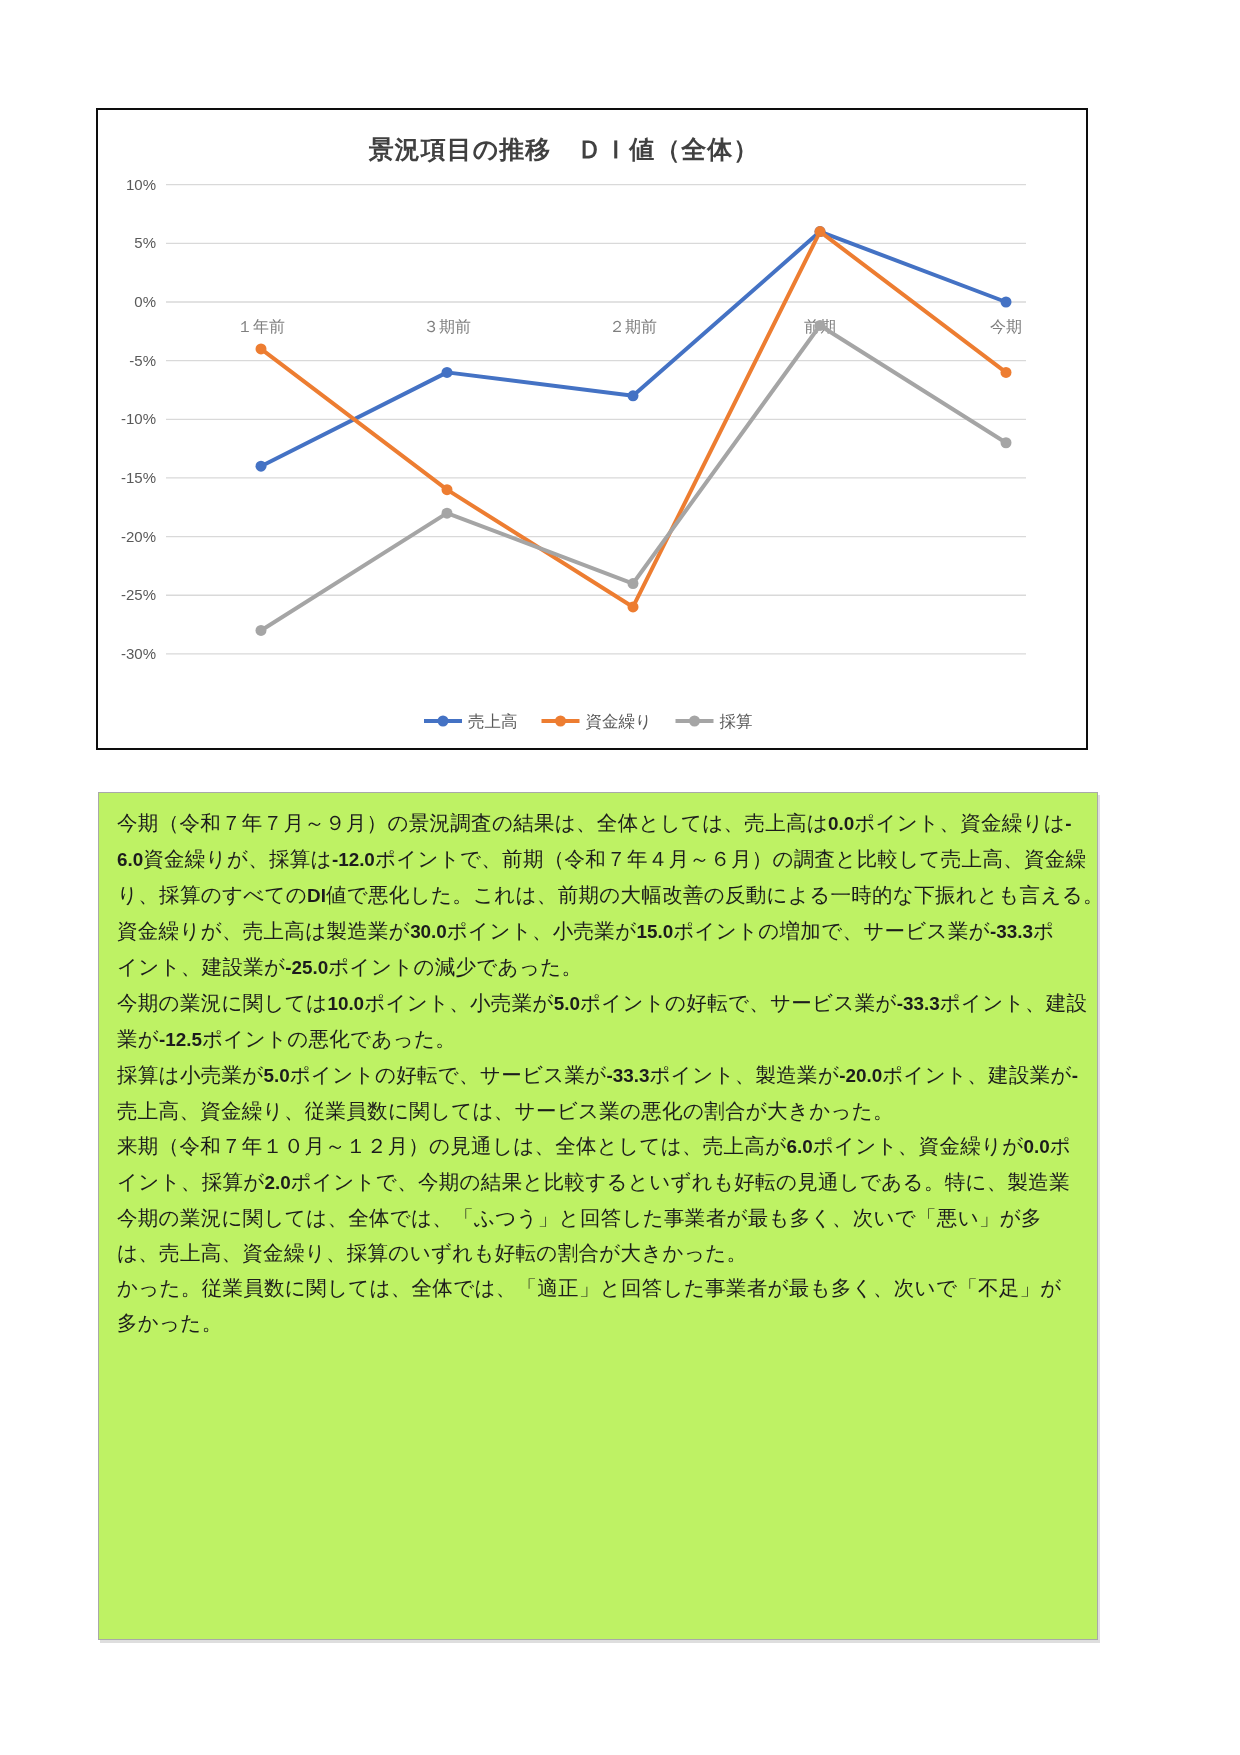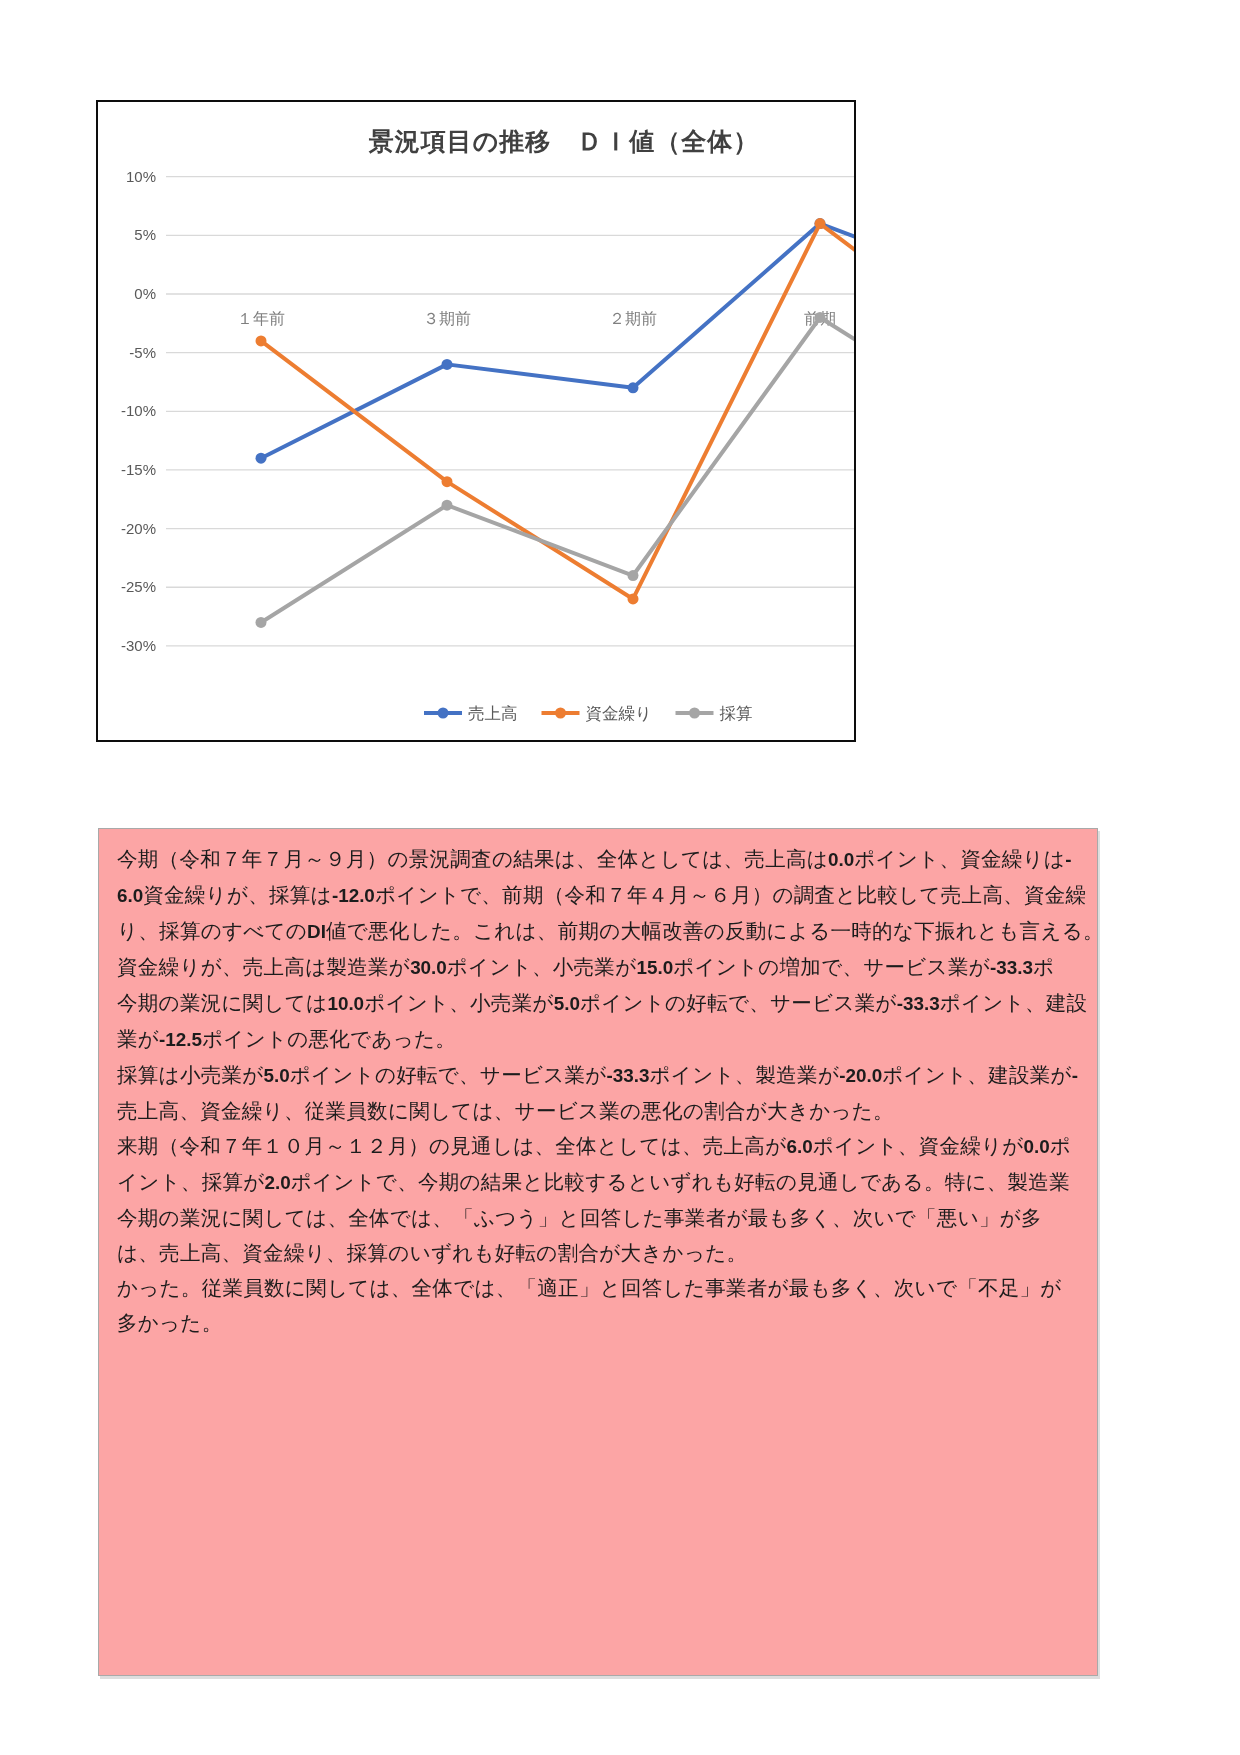--- a/index.html
+++ b/index.html
@@ -2,30 +2,29 @@
 <html><head>
 <meta charset="utf-8">
 <style>
   html,body{margin:0;padding:0;background:#ffffff;}
   body{
     width:1240px;height:1755px;position:relative;
     font-family:"Liberation Sans",sans-serif;
     -webkit-font-smoothing:antialiased;
   }
   .chart-box{
-    position:absolute;left:96px;top:100px;width:760px;height:642px;
+    position:absolute;left:96px;top:108px;width:992px;height:642px;
     border:2px solid #0d0d0d;background:#fff;box-sizing:border-box;overflow:hidden;
   }
   .chart-box svg{display:block;}
   .text-box{
     position:absolute;left:98px;top:792px;width:1000px;height:848px;
-    background:#fca5a5;border:1px solid #a9a9a9;box-sizing:border-box;
+    background:#bef264;border:1px solid #a9a9a9;box-sizing:border-box;
     box-shadow:2px 3px 0 rgba(160,160,160,.35);
     padding:12px 16px 0 18px;
-    margin-top:36px;
   }
   .rline{
     font-size:20.5px;line-height:35px;color:#1c1c1c;letter-spacing:.3px;
     white-space:nowrap;
   }
   .rline .num{font-weight:bold;font-size:.92em;letter-spacing:0;}
 </style>
 </head>
 <body>
 
@@ -104,20 +103,21 @@
       </g>
     </svg>
 </div>
 
 <div class="text-box">
   <div id="report-lines">
       <div class="rline"><span>今期（令和７年７月～９月）の景況調査の結果は、全体としては、売上高は</span><span class="num">0.0</span><span>ポイント、資金繰りは</span><span class="num">-</span></div>
       <div class="rline"><span class="num">6.0</span><span>資金繰りが、採算は</span><span class="num">-12.0</span><span>ポイントで、前期（令和７年４月～６月）の調査と比較して売上高、資金繰</span></div>
       <div class="rline"><span>り、採算のすべての</span><span class="num">DI</span><span>値で悪化した。これは、前期の大幅改善の反動による一時的な下振れとも言える。</span></div>
       <div class="rline"><span>資金繰りが、売上高は製造業が</span><span class="num">30.0</span><span>ポイント、小売業が</span><span class="num">15.0</span><span>ポイントの増加で、サービス業が</span><span class="num">-33.3</span><span>ポ</span></div>
+      <div class="rline"><span>イント、建設業が</span><span class="num">-25.0</span><span>ポイントの減少であった。</span></div>
       <div class="rline"><span>今期の業況に関しては</span><span class="num">10.0</span><span>ポイント、小売業が</span><span class="num">5.0</span><span>ポイントの好転で、サービス業が</span><span class="num">-33.3</span><span>ポイント、建設</span></div>
       <div class="rline"><span>業が</span><span class="num">-12.5</span><span>ポイントの悪化であった。</span></div>
       <div class="rline"><span>採算は小売業が</span><span class="num">5.0</span><span>ポイントの好転で、サービス業が</span><span class="num">-33.3</span><span>ポイント、製造業が</span><span class="num">-20.0</span><span>ポイント、建設業が</span><span class="num">-</span></div>
       <div class="rline"><span>売上高、資金繰り、従業員数に関しては、サービス業の悪化の割合が大きかった。</span></div>
       <div class="rline"><span>来期（令和７年１０月～１２月）の見通しは、全体としては、売上高が</span><span class="num">6.0</span><span>ポイント、資金繰りが</span><span class="num">0.0</span><span>ポ</span></div>
       <div class="rline"><span>イント、採算が</span><span class="num">2.0</span><span>ポイントで、今期の結果と比較するといずれも好転の見通しである。特に、製造業</span></div>
       <div class="rline"><span>今期の業況に関しては、全体では、「ふつう」と回答した事業者が最も多く、次いで「悪い」が多</span></div>
       <div class="rline"><span>は、売上高、資金繰り、採算のいずれも好転の割合が大きかった。</span></div>
       <div class="rline"><span>かった。従業員数に関しては、全体では、「適正」と回答した事業者が最も多く、次いで「不足」が</span></div>
       <div class="rline"><span>多かった。</span></div>

